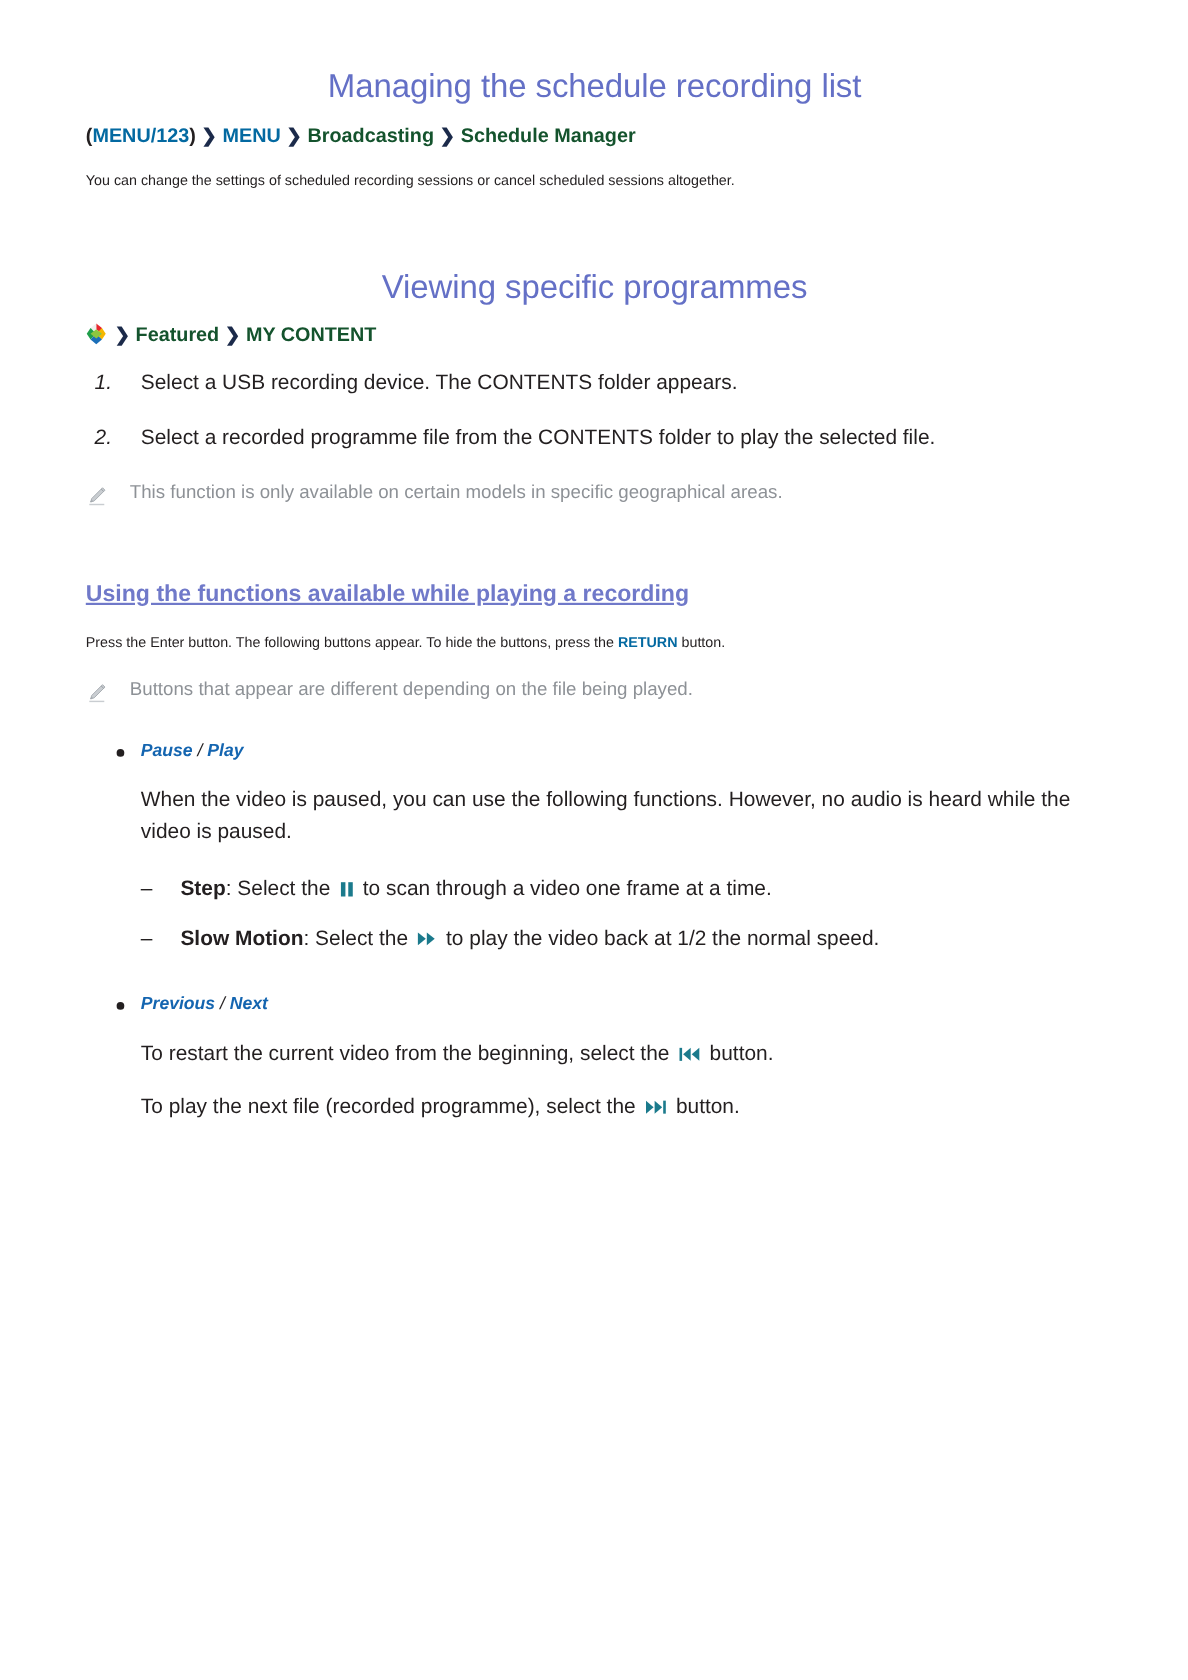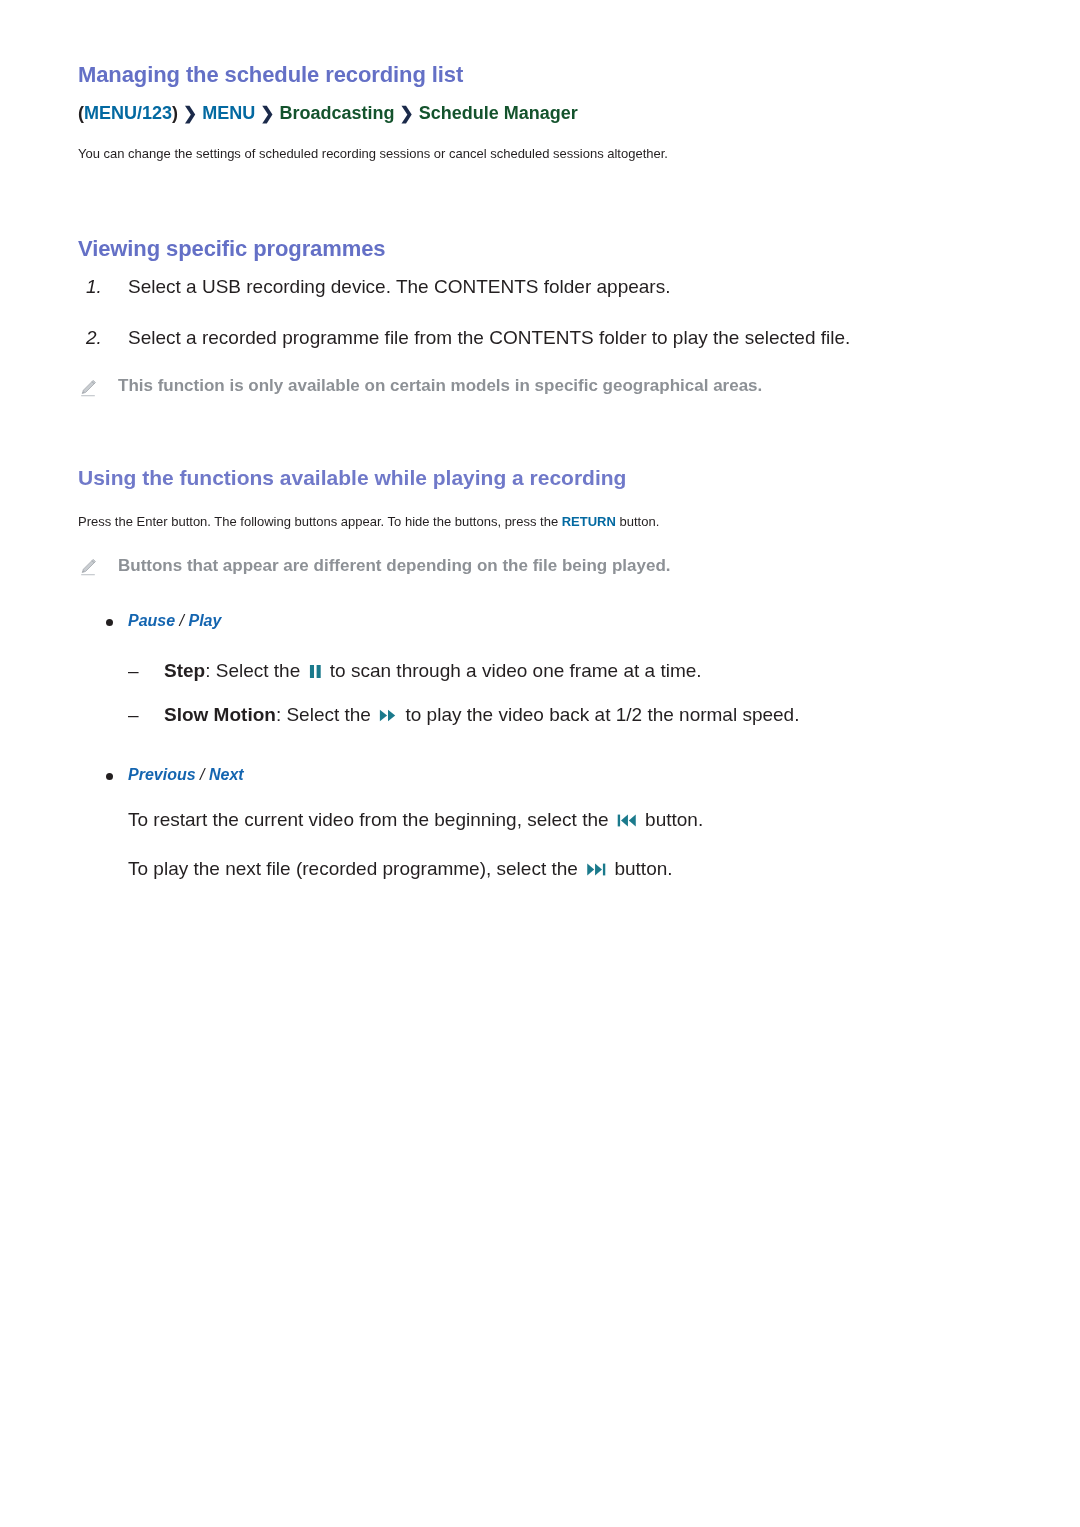--- a/index.html
+++ b/index.html
@@ -24,37 +24,39 @@
   }
   .content {
     position: absolute;
     left: 78px;
     top: 62px;
     width: 925px;
   }
 
   
   h1.sec-title {
-    font-size: 22px;
-    font-weight: bold;
+    font-size: 30px;
+    font-weight: normal;
     color: #6470c6;
     margin: 0 0 14px 0;
     letter-spacing: -0.1px;
     line-height: 1.15;
+    text-align: center;
   }
   h1.sec-title.second {
     margin-top: 72px;
     margin-bottom: 12px;
   }
   h2.sub-title {
     font-size: 21px;
     font-weight: bold;
     color: #7079c9;
     margin: 66px 0 22px 0;
     line-height: 1.2;
+    text-decoration: underline;
   }
 
   
   .breadcrumb {
     font-size: 18px;
     font-weight: bold;
     line-height: 1.4;
     margin: 0 0 18px 0;
     white-space: nowrap;
   }
@@ -80,24 +82,23 @@
   p.body {
     font-size: 13px;
     line-height: 1.5;
     margin: 0 0 8px 0;
     color: #231f20;
   }
 
   
   .note {
     display: flex;
-    align-items: center;
+    align-items: flex-end;
     margin: 22px 0 6px 0;
     color: #8b8f94;
-    font-weight: bold;
   }
   .note .pencil {
     flex: 0 0 auto;
     width: 20px;
     height: 20px;
     margin-right: 20px;
     margin-top: 3px;
   }
   .note .note-text {
     font-size: 17px;
@@ -199,20 +200,32 @@
     <h1 class="sec-title">Managing the schedule recording list</h1>
 
     <div class="breadcrumb">
       <span class="paren">(</span><span class="bc-teal">MENU/123</span><span class="paren">)</span><span class="bc-arrow">❯</span><span class="bc-teal">MENU</span><span class="bc-arrow">❯</span><span class="bc-blue">Broadcasting</span><span class="bc-arrow">❯</span><span class="bc-blue">Schedule Manager</span>
     </div>
 
     <p class="body">You can change the settings of scheduled recording sessions or cancel scheduled sessions altogether.</p>
 
     <h1 class="sec-title second">Viewing specific programmes</h1>
 
+    <div class="breadcrumb">
+      <span class="hub-icon">
+        <svg viewBox="0 0 22 24" width="19" height="21" aria-hidden="true">
+          <polygon points="11,1 17,5.8 17,12 11,7.2" fill="#e8262d"></polygon>
+          <polygon points="11,1 5,5.8 5,12 11,7.2" fill="#f0f0ee"></polygon>
+          <polygon points="17,5.8 21,11.9 17,18 11,12" fill="#f5b700"></polygon>
+          <polygon points="5,5.8 1,11.9 5,18 11,12" fill="#1f9e4a"></polygon>
+          <polygon points="11,12 17,18 11,23 5,18" fill="#1b6fb8"></polygon>
+          <polygon points="11,7.2 17,12 11,16.8 5,12" fill="#8dc63f"></polygon>
+        </svg>
+      </span><span class="bc-arrow">❯</span><span class="bc-blue">Featured</span><span class="bc-arrow">❯</span><span class="bc-blue">MY CONTENT</span>
+    </div>
 
     <ol class="steps">
       <li>
         <span class="num">1.</span>
         <span>Select a USB recording device. The CONTENTS folder appears.</span>
       </li>
       <li>
         <span class="num">2.</span>
         <span>Select a recorded programme file from the CONTENTS folder to play the selected file.</span>
       </li>
@@ -243,20 +256,21 @@
           <rect x="3.2" y="17.0" width="13.6" height="1.3" fill="#c9cdd1"></rect>
         </svg>
       </span>
       <span class="note-text">Buttons that appear are different depending on the file being played.</span>
     </div>
 
     <div class="bullet-item">
       <span class="dot"></span>
       <p class="bullet-head"><span class="lnk">Pause</span><span class="sep"> / </span><span class="lnk">Play</span></p>
 
+      <p class="bullet-body">When the video is paused, you can use the following functions. However, no audio is heard while the video is paused.</p>
 
       <ul class="dash-list">
         <li>
           <span class="dash">–</span><b>Step</b><span>: Select the </span><span class="mglyph"><svg viewBox="0 0 14 16" width="13" height="15" aria-hidden="true">
                 <rect x="1" y="1" width="4.4" height="14" fill="#1b7a8c"></rect>
                 <rect x="8.2" y="1" width="4.4" height="14" fill="#1b7a8c"></rect>
               </svg></span><span> to scan through a video one frame at a time.</span>
         </li>
         <li>
           <span class="dash">–</span><b>Slow Motion</b><span>: Select the </span><span class="mglyph"><svg viewBox="0 0 20 16" width="18" height="15" aria-hidden="true">

